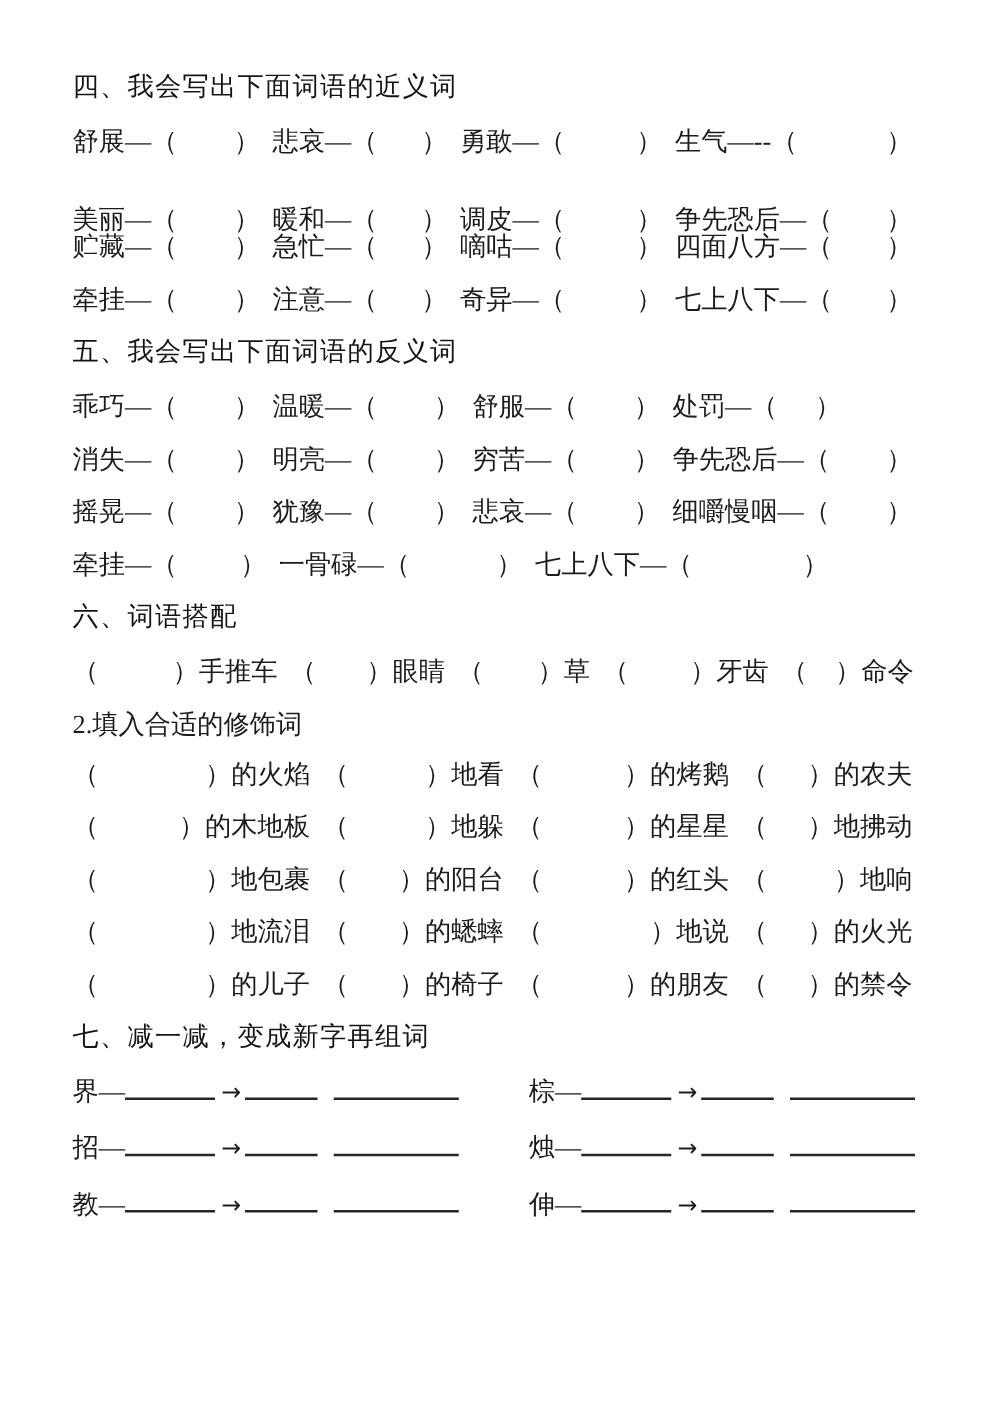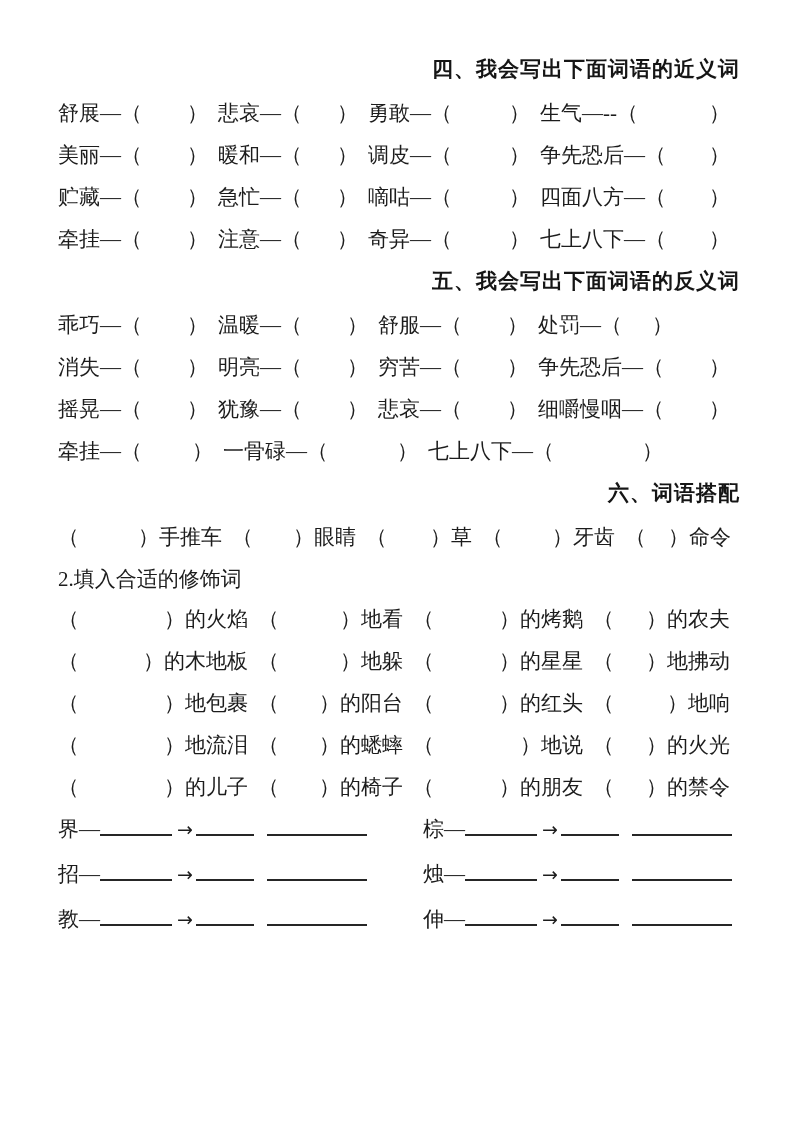--- a/index.html
+++ b/index.html
@@ -1,21 +1,21 @@
 <!DOCTYPE html>
 <html><head>
 <meta charset="utf-8">
 <style>
   html,body{margin:0;padding:0;background:#ffffff;}
   body{width:793px;min-height:1122px;color:#1c1c1c;
        font-family:"Liberation Serif","DejaVu Serif",serif;}
   .sheet{width:682px;padding:58px 53px 40px 58px;box-sizing:content-box;font-size:21px;line-height:22px;}
   .sec-title{font-family:"DejaVu Sans","Liberation Sans",sans-serif;
-             font-weight:700;font-size:21px;line-height:22px;letter-spacing:1px;
-             margin:0 0 22px 0;color:#151515;text-align:right;}
+             font-weight:400;font-size:21px;line-height:22px;letter-spacing:1px;
+             margin:0 0 22px 0;color:#151515;}
   .subhead{font-size:21px;line-height:22px;margin:0 0 18px 0;}
   .w-rows{width:682px;}
   .w-row{display:flex;align-items:baseline;width:682px;height:22px;margin-bottom:20px;white-space:nowrap;}
   .w-cell{display:flex;align-items:center;box-sizing:border-box;padding-right:10px;white-space:nowrap;overflow:visible;}
   .w-label{white-space:pre;}
   .w-paren{white-space:pre;}
   .w-gap{flex:1 1 auto;min-width:22px;height:1px;}
   .sub-rows{width:682px;}
   .sub-row{display:flex;align-items:baseline;width:682px;height:24px;margin-bottom:21px;white-space:nowrap;}
   .sub-group{display:flex;align-items:baseline;flex:0 0 auto;}
@@ -65,21 +65,21 @@
           <span class="w-paren">（</span>
           <span class="w-gap"></span>
           <span class="w-paren">）</span>
         </span>
         <span class="w-cell" style="flex: 0 0 150px;">
           <span class="w-label">暖和—</span>
           <span class="w-paren">（</span>
           <span class="w-gap"></span>
           <span class="w-paren">）</span>
         </span>
-        <span class="w-cell" style="flex: 0 0 172px;">
+        <span class="w-cell" style="flex: 0 0 172px; margin-top: 20px;">
           <span class="w-label">调皮—</span>
           <span class="w-paren">（</span>
           <span class="w-gap"></span>
           <span class="w-paren">）</span>
         </span>
         <span class="w-cell" style="flex: 1 1 0px;">
           <span class="w-label">争先恐后—</span>
           <span class="w-paren">（</span>
           <span class="w-gap"></span>
           <span class="w-paren">）</span>
@@ -403,20 +403,21 @@
         </span>
         <span class="w-cell" style="flex: 1 1 0px;">
           <span class="w-paren">（</span>
           <span class="w-gap"></span>
           <span class="w-paren">）</span>
           <span class="w-label">的禁令</span>
         </span>
       </div>
     </div>
 
+  <h2 class="sec-title">七、减一减，变成新字再组词</h2>
   <div class="sub-rows">
       <div class="sub-row">
         <span class="sub-group sub-left">
           <span class="sub-char">界—</span>
           <span class="u-blank u-b1" style="width: 72px;"></span>
           <span class="arrow">→</span>
           <span class="u-blank u-b2" style="width: 58px;"></span>
           <span class="u-blank" style="width: 100px;"></span>
         </span>
         <span class="sub-group">

